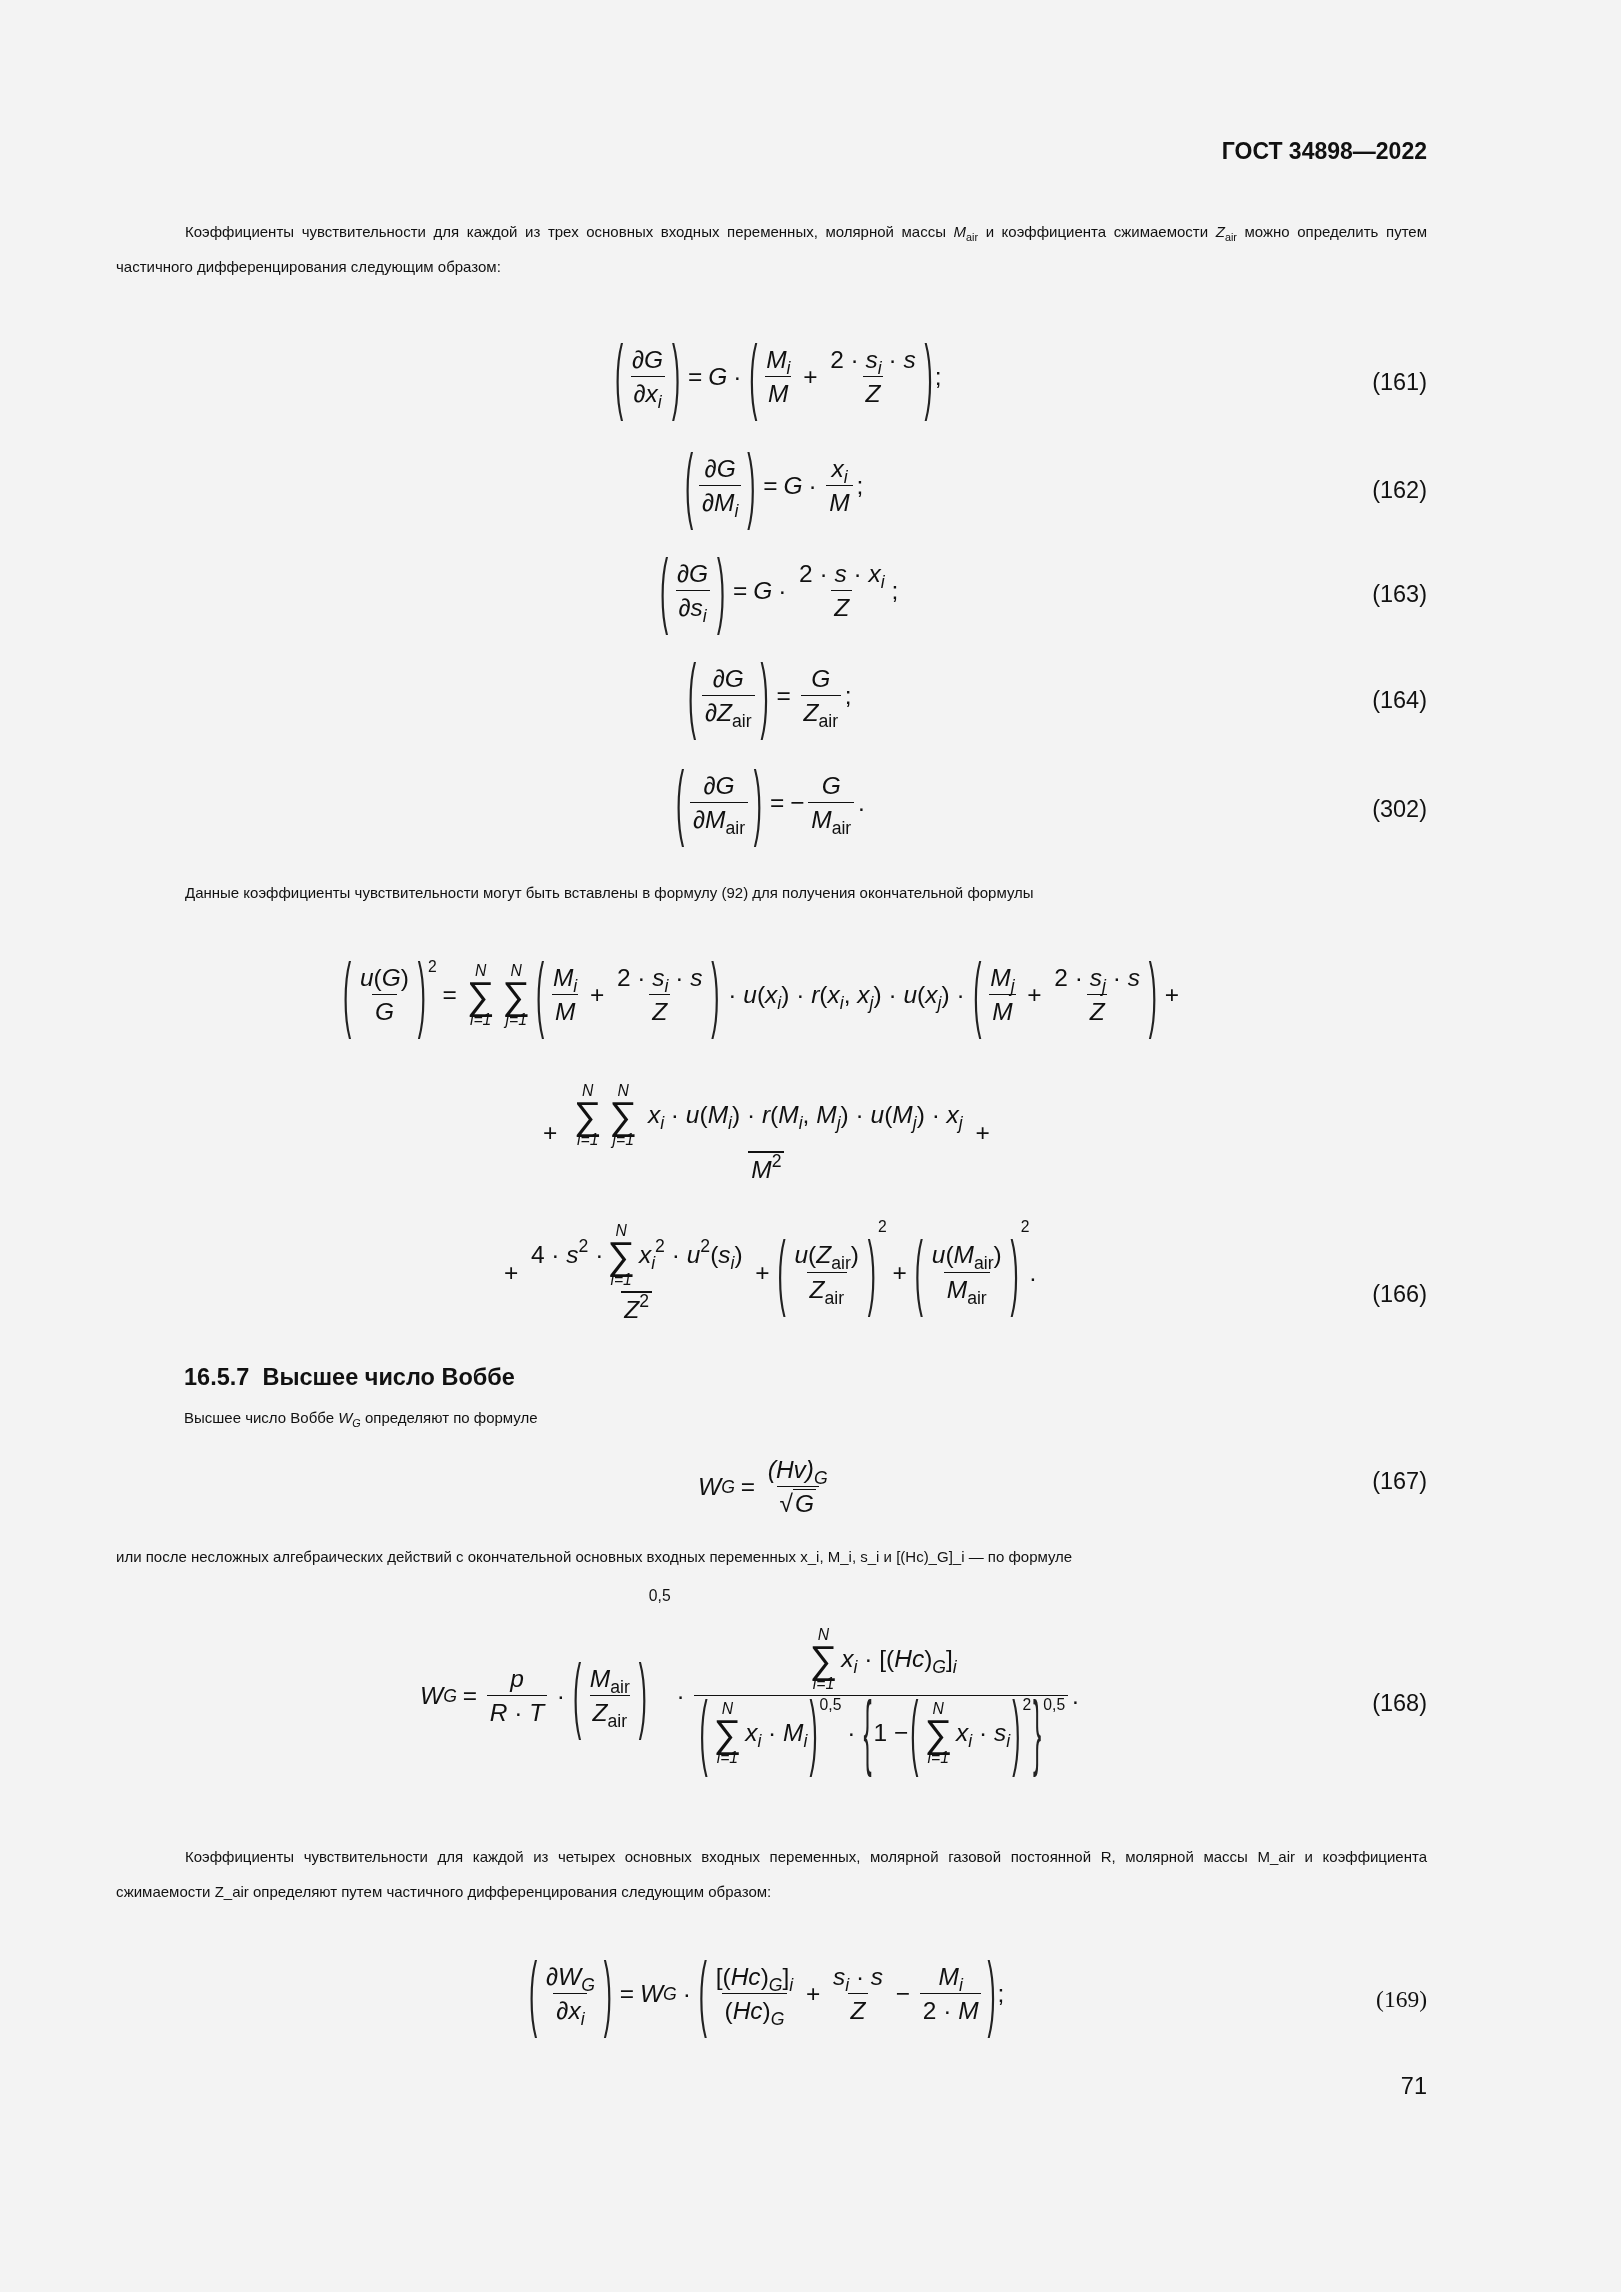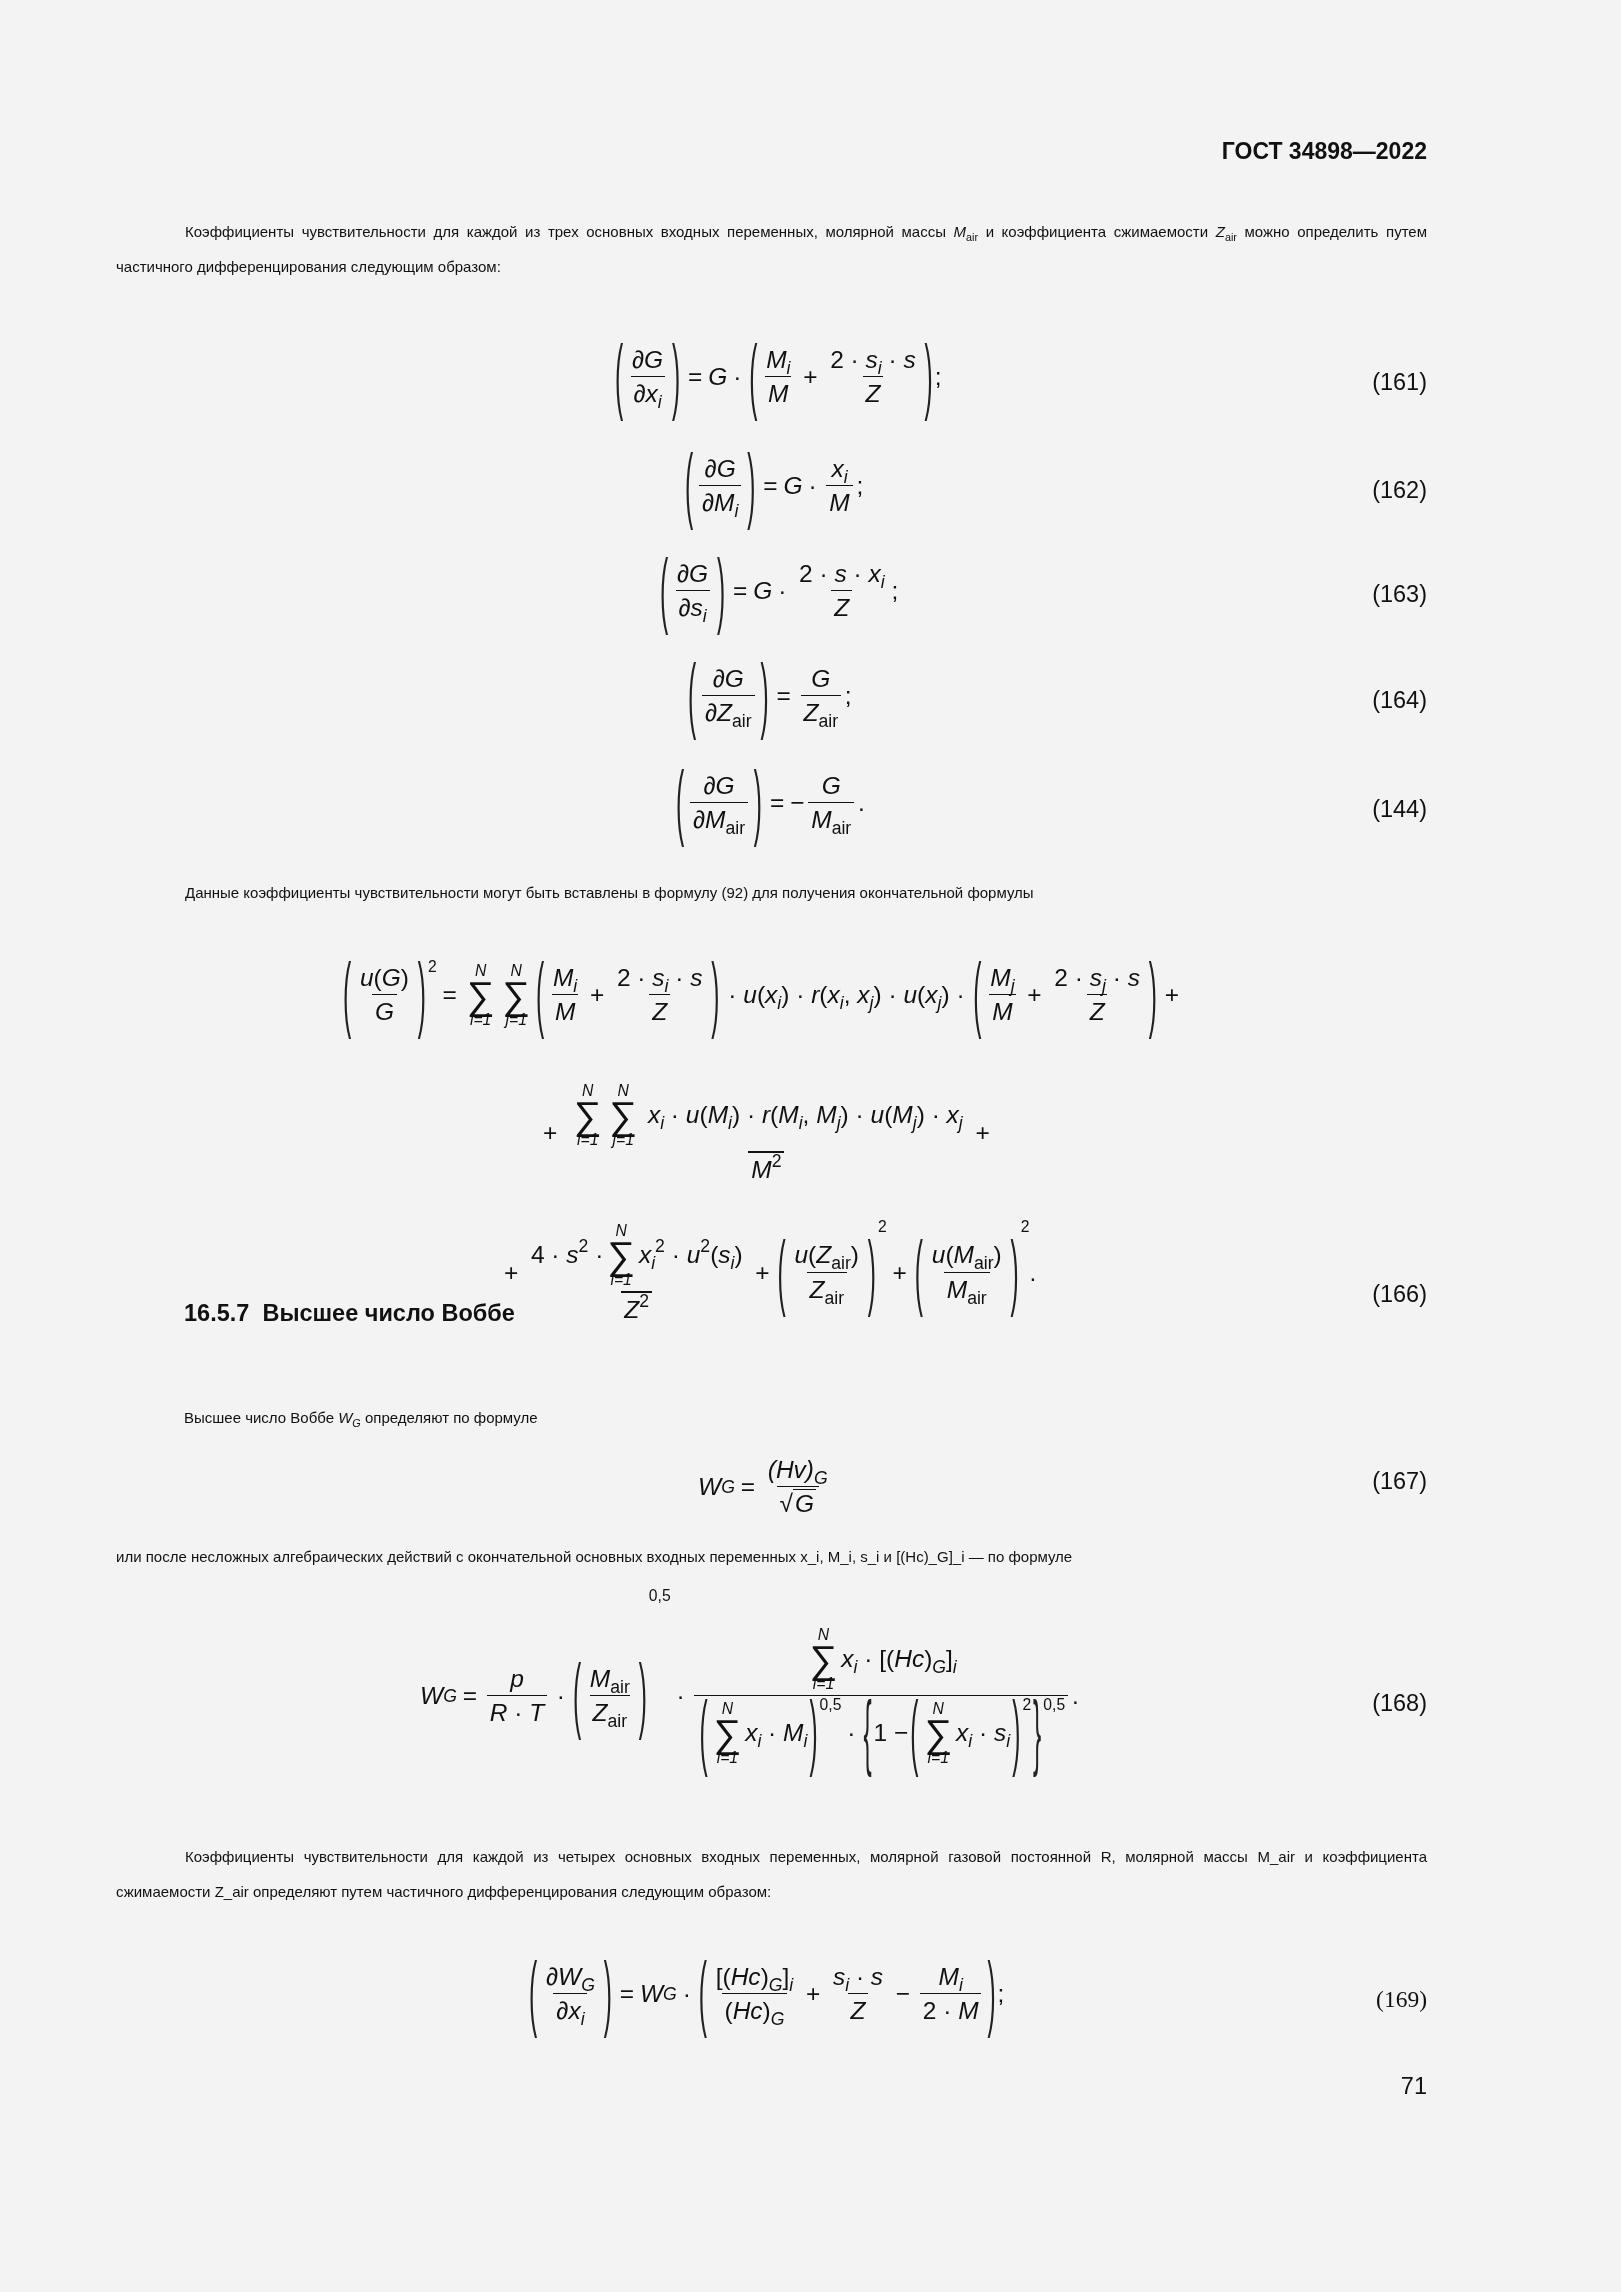--- a/index.html
+++ b/index.html
@@ -142,21 +142,21 @@
     </span>
   <span class="paren tall">)</span>
   <span class="op">=</span>
     <span>−</span>
   <span class="frac">
       <span class="num"><i>G</i></span>
       <span class="den"><i>M</i><sub>air</sub></span>
     </span>
     <span>.</span>
 </div>
-<div class="abs eqnum" style="top:796px;">(144)</div>
+<div class="abs eqnum" style="top:796px;">(302)</div>
 
 <div class="abs para indent" style="top:875px;">Данные коэффициенты чувствительности могут быть вставлены в формулу (92) для получения окончательной формулы</div>
 
 <div class="abs m" style="left:341px; top:963px;">
   <span class="paren tall">(</span>
   <span class="frac">
       <span class="num"><i>u</i>(<i>G</i>)</span>
       <span class="den"><i>G</i></span>
     </span>
   <span class="paren tall">)</span>
@@ -246,21 +246,21 @@
   <span class="frac">
       <span class="num"><i>u</i>(<i>M</i><sub>air</sub>)</span>
       <span class="den"><i>M</i><sub>air</sub></span>
     </span>
   <span class="paren tall">)</span>
     <span class="sup2">2</span>
     <span>.</span>
 </div>
 <div class="abs eqnum" style="top:1281px;">(166)</div>
 
-<div class="abs heading" style="top:1300px;">
+<div class="abs heading" style="top:1364px;">
   <span>16.5.7</span>&nbsp;
   <span>Высшее число Воббе</span>
 </div>
 
 <div class="abs para" style="left:184px; width:1176px; top:1400px;">
   <span>Высшее число Воббе </span><i>W</i><sub><i>G</i></sub><span> определяют по формуле</span>
 </div>
 
 <div class="abs m" style="left:698px; top:1458px;">
   <i>W</i>

